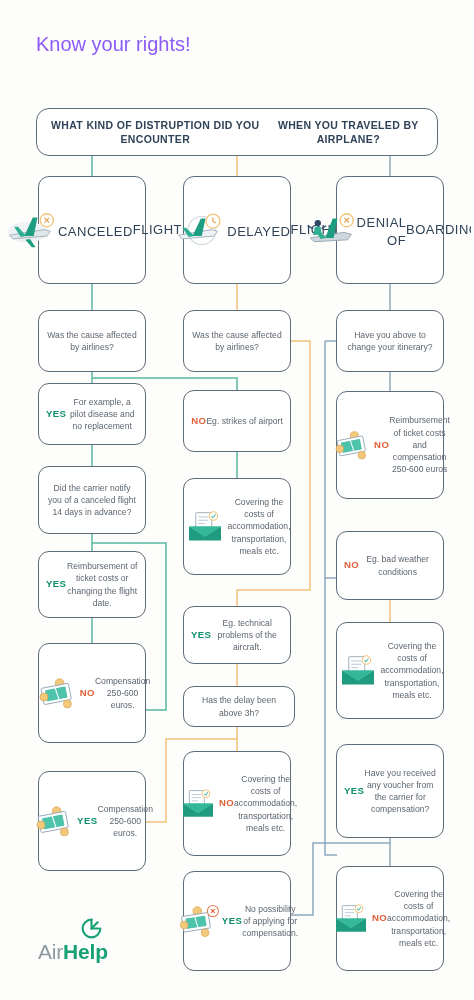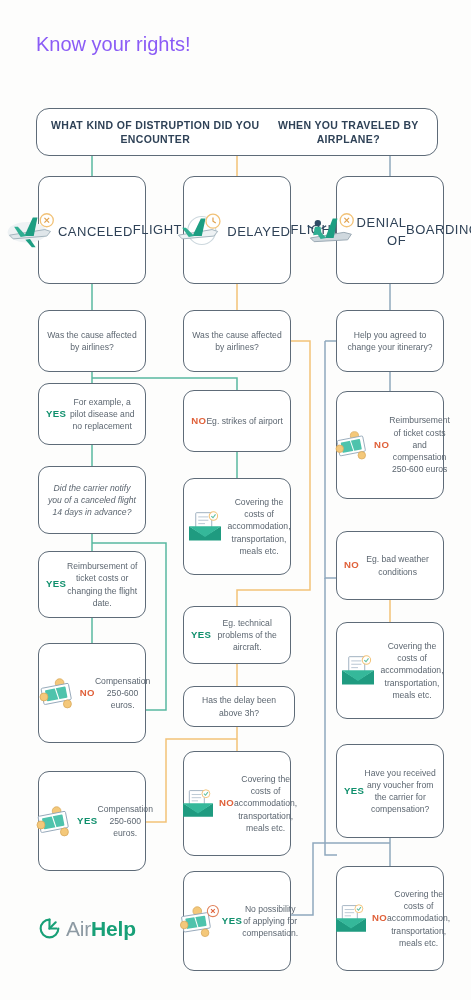--- a/index.html
+++ b/index.html
@@ -51,21 +51,21 @@
   }
   .cat-label {
     font-size: 13px; font-weight: normal; color: #2f4257;
     letter-spacing: .5px; line-height: 1.4; text-transform: uppercase;
     margin-top: 4px;
   }
   .icon-wrap { width: 56px; height: 40px; display:flex; align-items:center; justify-content:center; }
   .icon-wrap.sm { width: 46px; height: 33px; }
 
   
-  #logo { position: absolute; left: 38px; top: 917px; display: flex; align-items: flex-start; z-index: 4;}
+  #logo { position: absolute; left: 38px; top: 917px; display: flex; align-items: flex-end; z-index: 4; flex-direction: column;}
   #logo .mark { width: 23px; height: 23px; margin-right: 5px; }
   #logo .wordmark { font-size: 21px; font-weight: normal; color: #8d9aa3; letter-spacing: -0.2px;}
   #logo .wordmark b { color: #18a077; font-weight: bold; }
 
   .edge-strip { position:absolute; right:0; top:0; width:3px; height:1000px; background:#ffffff; z-index:5;}
 </style>
 </head>
 <body>
 
 <div id="page">
@@ -173,21 +173,21 @@
 
   <div class="box" style="left:38px; top:310px; width:108px; height:62px;">
     <div class="b-text">Was the cause affected by airlines?</div>
   </div>
 
   <div class="box" style="left:38px; top:383px; width:108px; height:62px;">
     <div class="b-label yes">YES</div>
     <div class="b-text">For example, a pilot disease and no replacement</div>
   </div>
 
-  <div class="box" style="left:38px; top:466px; width:108px; height:68px;font-style:italic;">
+  <div class="box" style="left:38px; top:466px; width:108px; height:68px;">
     <div class="b-text">Did the carrier notify you of a canceled flight 14 days in advance?</div>
   </div>
 
   <div class="box" style="left:38px; top:551px; width:108px; height:67px;">
     <div class="b-label yes">YES</div>
     <div class="b-text">Reimbursement of ticket costs or changing the flight date.</div>
   </div>
 
   <div class="box" style="left:38px; top:643px; width:108px; height:100px;">
     <div class="icon-wrap sm">
@@ -277,21 +277,21 @@
         <circle cx="33" cy="32" r="4.4" fill="#f4c87a" stroke="#d9a95c" stroke-width="0.9"></circle>
         <circle cx="42" cy="7" r="6.4" fill="#fff" stroke="#e0815a" stroke-width="1.2"></circle>
         <path d="M39.8 4.8 L44.2 9.2 M44.2 4.8 L39.8 9.2" stroke="#e0613a" stroke-width="1.2"></path>
       </svg>
     </div>
     <div class="b-label yes">YES</div>
     <div class="b-text">No possibility of applying for compensation.</div>
   </div>
 
   <div class="box" style="left:336px; top:310px; width:108px; height:62px;">
-    <div class="b-text">Help you agreed to change your itinerary?</div>
+    <div class="b-text">Have you above to change your itinerary?</div>
   </div>
 
   <div class="box" style="left:336px; top:391px; width:108px; height:108px;">
     <div class="icon-wrap sm">
       <svg viewBox="0 0 52 38" width="44" height="31">
         <circle cx="29" cy="7" r="5" fill="#f4c87a" stroke="#d9a95c" stroke-width="0.9"></circle>
         <rect x="9" y="10" width="32" height="19" rx="1.5" fill="#fff" stroke="#8fa3b5" stroke-width="1" transform="rotate(-11 25 19)"></rect>
         <rect x="13" y="13" width="24" height="13" rx="1" fill="#4ec3ac" transform="rotate(-11 25 19)"></rect>
         <path d="M25 12 L27 27" stroke="#fff" stroke-width="1.2" transform="rotate(-11 25 19)"></path>
         <circle cx="11" cy="23" r="4.6" fill="#f4c87a" stroke="#d9a95c" stroke-width="0.9"></circle>

